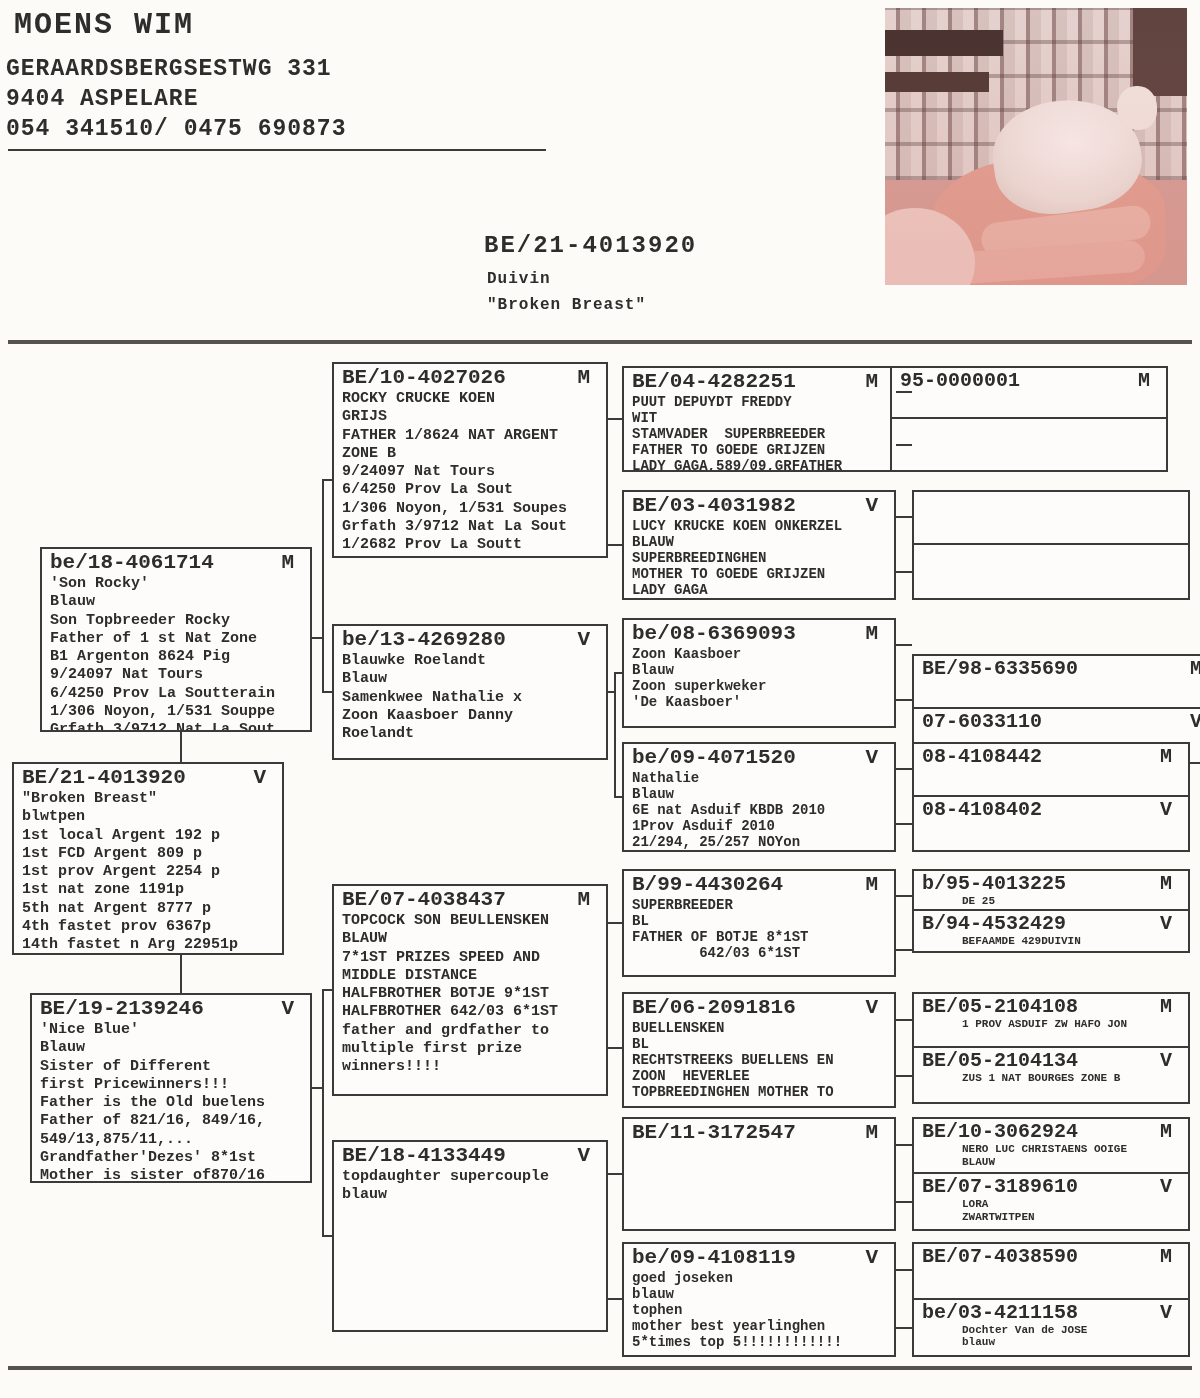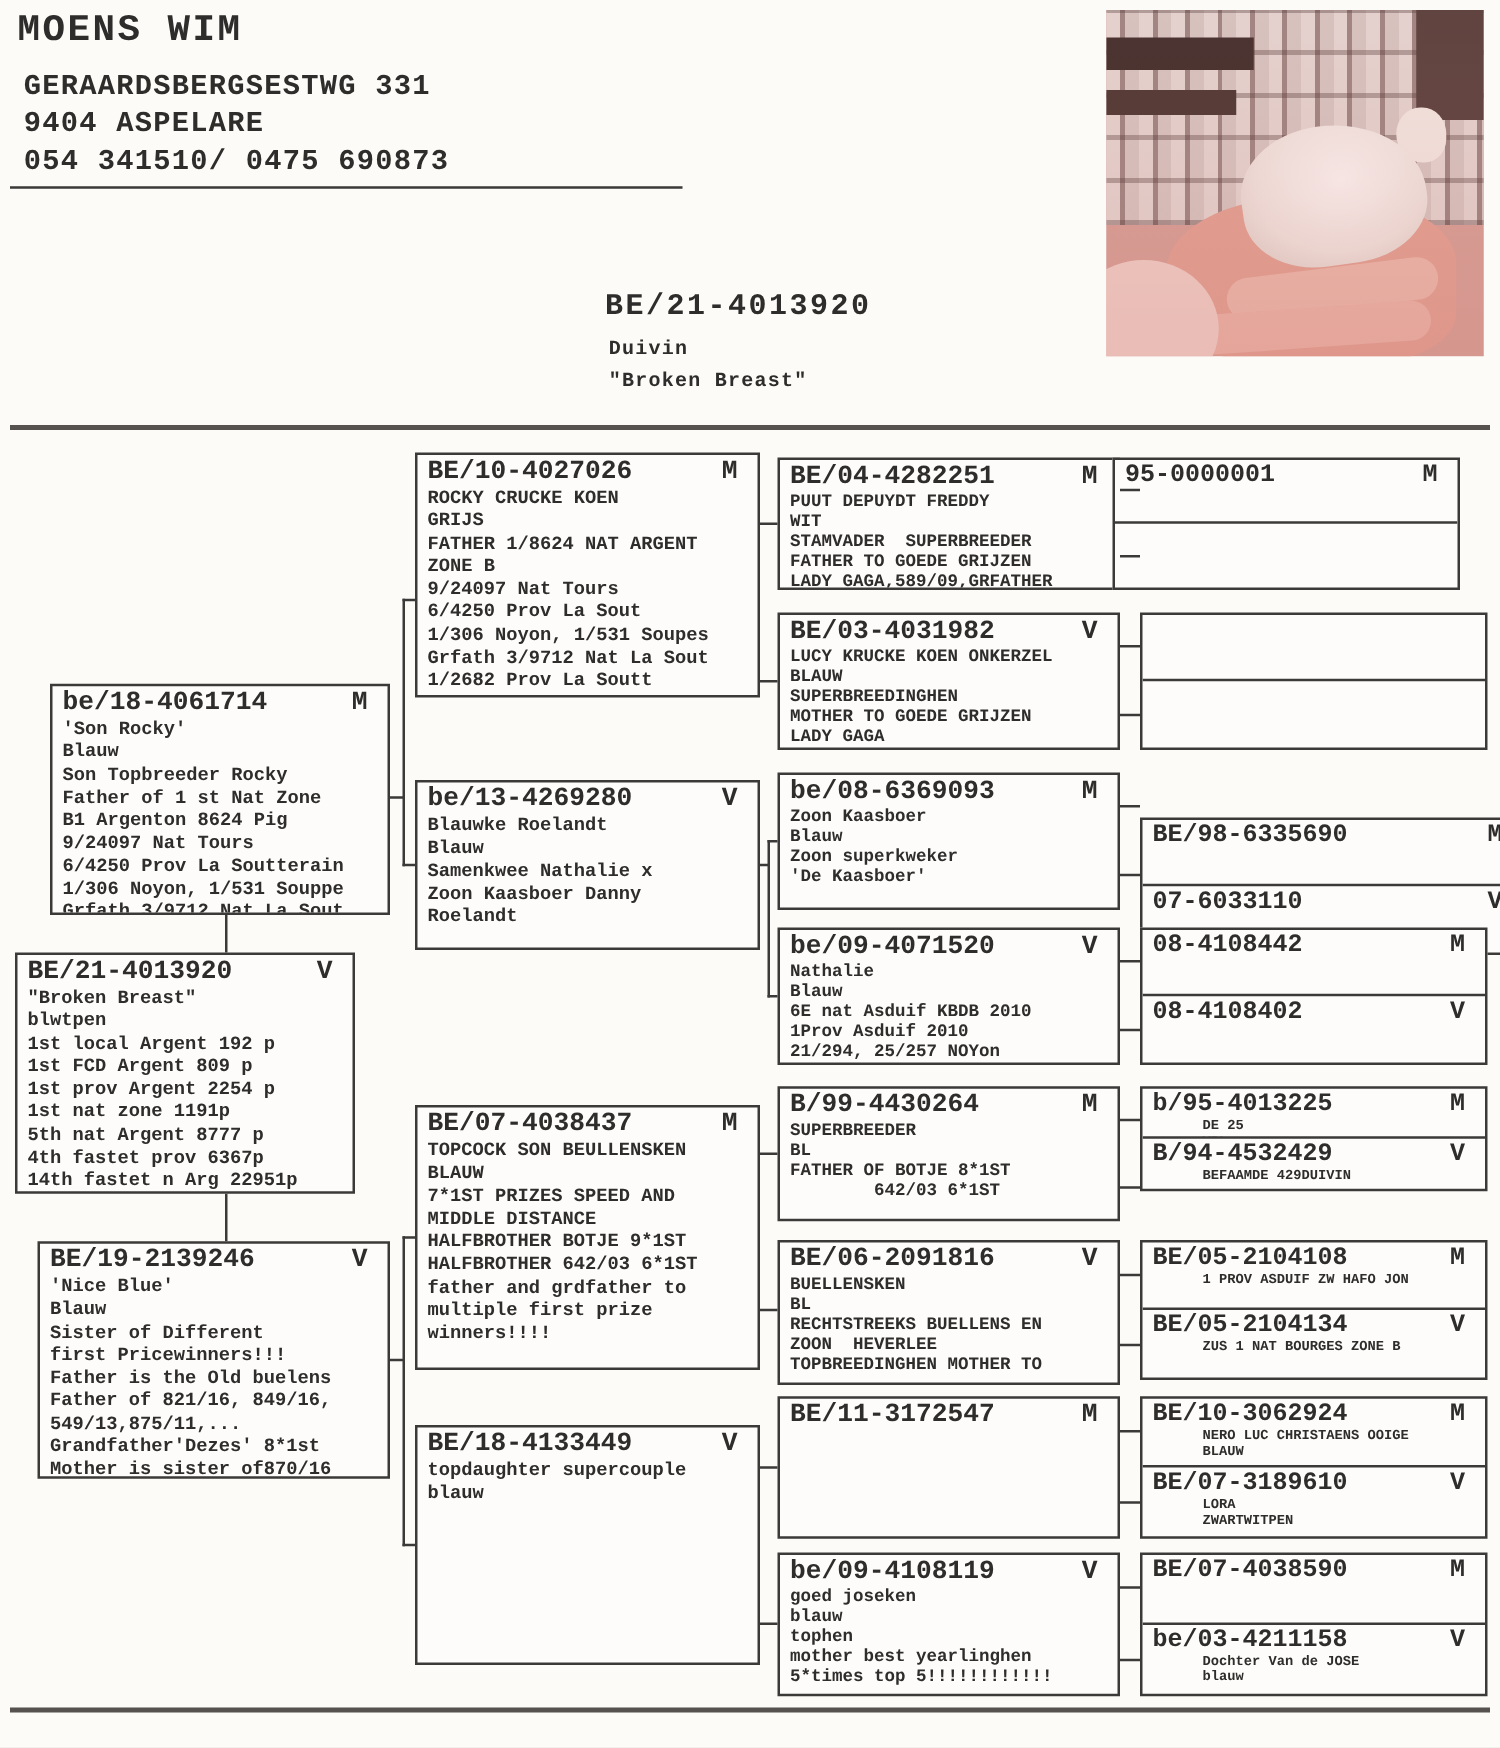--- a/index.html
+++ b/index.html
@@ -3,21 +3,21 @@
 <meta charset="utf-8">
 <style>
   html,body{margin:0;padding:0;background:#e9e7e2;}
   .sheet{
     position:relative;width:1200px;height:1398px;background:#fcfbf8;
     font-family:"Liberation Mono","DejaVu Sans Mono",monospace;
     font-weight:700;color:#2e2d2b;overflow:hidden;
   }
   
   .owner-name{position:absolute;left:14px;top:8px;font-size:30px;letter-spacing:2px;}
-  .owner-line{position:absolute;left:19px;font-size:23px;letter-spacing:1px;}
+  .owner-line{position:absolute;left:6px;font-size:23px;letter-spacing:1px;}
   .owner-underline{position:absolute;left:8px;top:149px;width:538px;height:2px;background:#3b3a38;}
   
   .bird-ring-title{position:absolute;left:484px;top:232px;font-size:24px;letter-spacing:2px;}
   .bird-sub{position:absolute;left:487px;font-size:16px;letter-spacing:1px;}
   
   .rule{position:absolute;left:8px;width:1184px;height:4px;background:#555250;}
   
   .photo{position:absolute;left:885px;top:8px;width:302px;height:277px;background:#d9a79f;overflow:hidden;}
   .photo .cage{position:absolute;left:0;top:0;right:0;height:62%;
     background:

